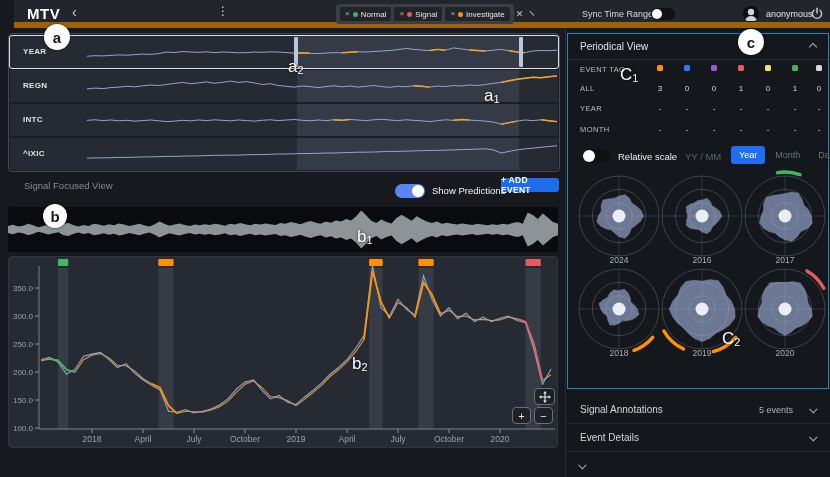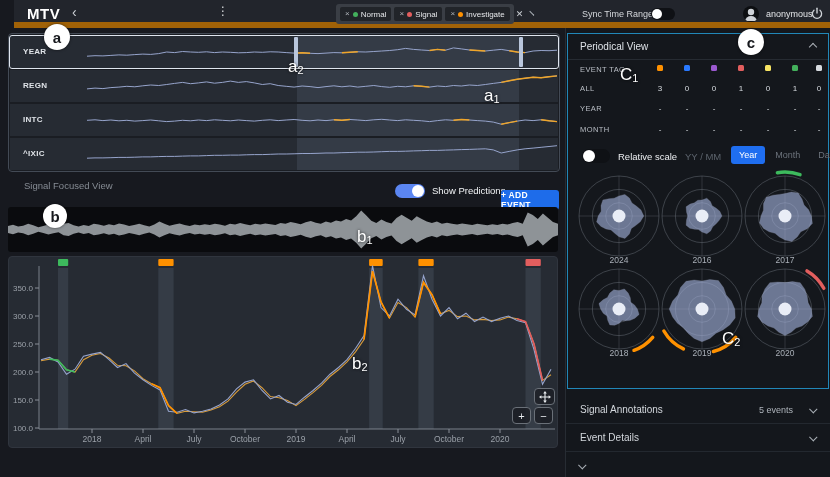--- a/index.html
+++ b/index.html
@@ -37,21 +37,21 @@
   .sig-row{position:absolute;left:1px;width:548px;height:32px;background:#262b33;cursor:pointer;}
   .sig-row.sel{outline:1px solid #dfe5ee;border-radius:2px;z-index:2;}
   .sig-row .rlbl{position:absolute;left:13px;top:11px;font-size:8px;font-weight:bold;color:#dfe3e8;letter-spacing:.3px;}
   .sig-row svg{position:absolute;left:77px;top:0;}
   .hl{position:absolute;top:0;height:32px;background:rgba(150,170,200,.13);}
   .bhandle{position:absolute;top:1px;width:4px;height:30px;background:#b9c6dc;border-radius:1px;cursor:ew-resize;z-index:3;}
   .sfv-title{position:absolute;left:24px;top:180px;font-size:9.5px;color:#868c94;}
   .sp-toggle{position:absolute;left:395px;top:184px;width:30px;height:14px;border-radius:7px;}
   .sp-toggle .knob{width:12px;height:12px;}
   .sp-lbl{position:absolute;left:432px;top:185px;font-size:9.5px;color:#f2f4f6;}
-  .addev{position:absolute;left:501px;top:178px;width:58px;height:20px;background:#1e6cea;border-radius:3px;color:#fff;font-size:8.5px;font-weight:bold;display:flex;align-items:center;justify-content:center;letter-spacing:.3px;cursor:pointer;margin-top:12px;}
+  .addev{position:absolute;left:501px;top:178px;width:58px;height:14px;background:#1e6cea;border-radius:3px;color:#fff;font-size:8.5px;font-weight:bold;display:flex;align-items:center;justify-content:center;letter-spacing:.3px;cursor:pointer;}
   .wavebox{position:absolute;left:8px;top:207px;width:550px;height:45px;background:#0a0b0e;border-radius:3px;}
   .chartbox{position:absolute;left:8px;top:256px;width:550px;height:192px;background:#262b33;border:1px solid #30353e;border-radius:4px;}
   .cbtn{position:absolute;background:rgba(28,31,38,.85);border:1px solid #6a7078;border-radius:4px;color:#e8ebef;display:flex;align-items:center;justify-content:center;font-size:11px;cursor:pointer;}
   
   .rpanel{position:absolute;left:565px;top:28px;width:265px;height:449px;background:#14171c;border-left:1px solid #272c33;}
   .pbox{position:absolute;left:1px;top:5px;width:262px;height:356px;border:1px solid #2187b8;background:#14171c;}
   .pbox-h{position:absolute;left:0;top:0;width:100%;height:26px;border-bottom:1px solid #262b32;display:flex;align-items:center;padding:0 12px;cursor:pointer;}
   .pbox-h .t{font-size:10px;color:#dee2e7;flex:1;}
   .ptable-lbl{position:absolute;left:12px;font-size:7.5px;color:#b9bec5;letter-spacing:.4px;}
   .pdot{position:absolute;width:6px;height:6px;border-radius:1.5px;}

